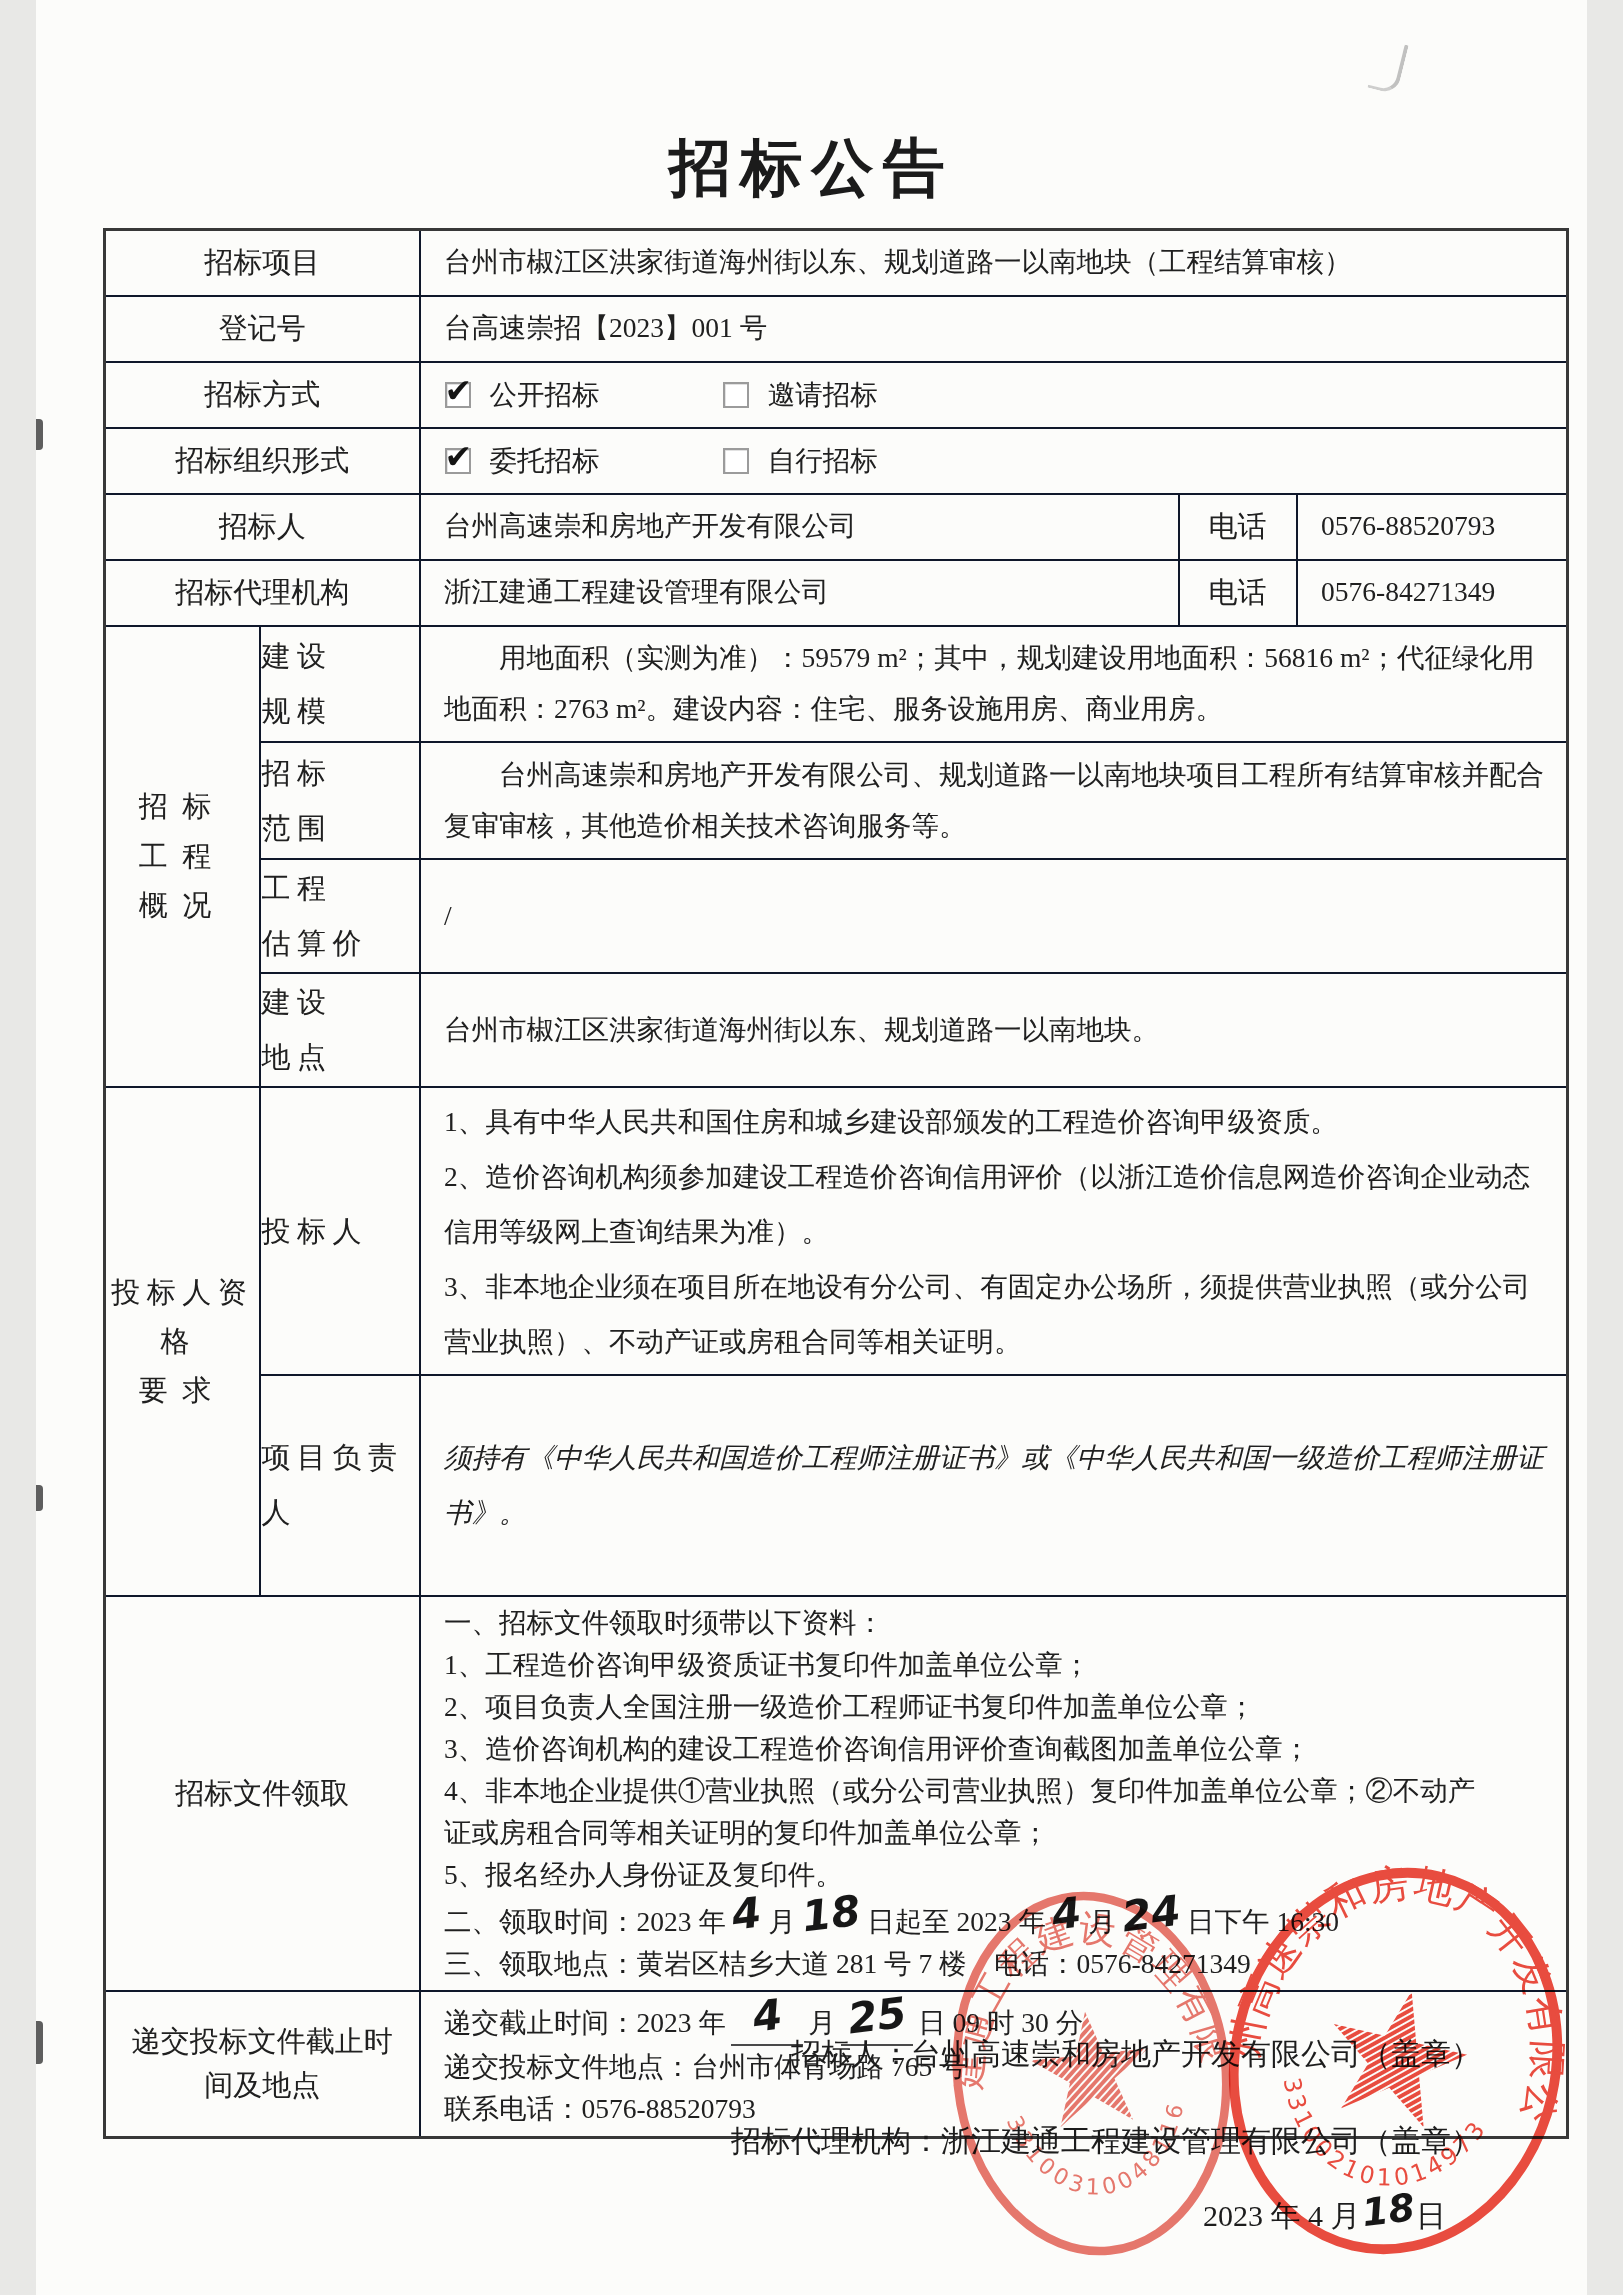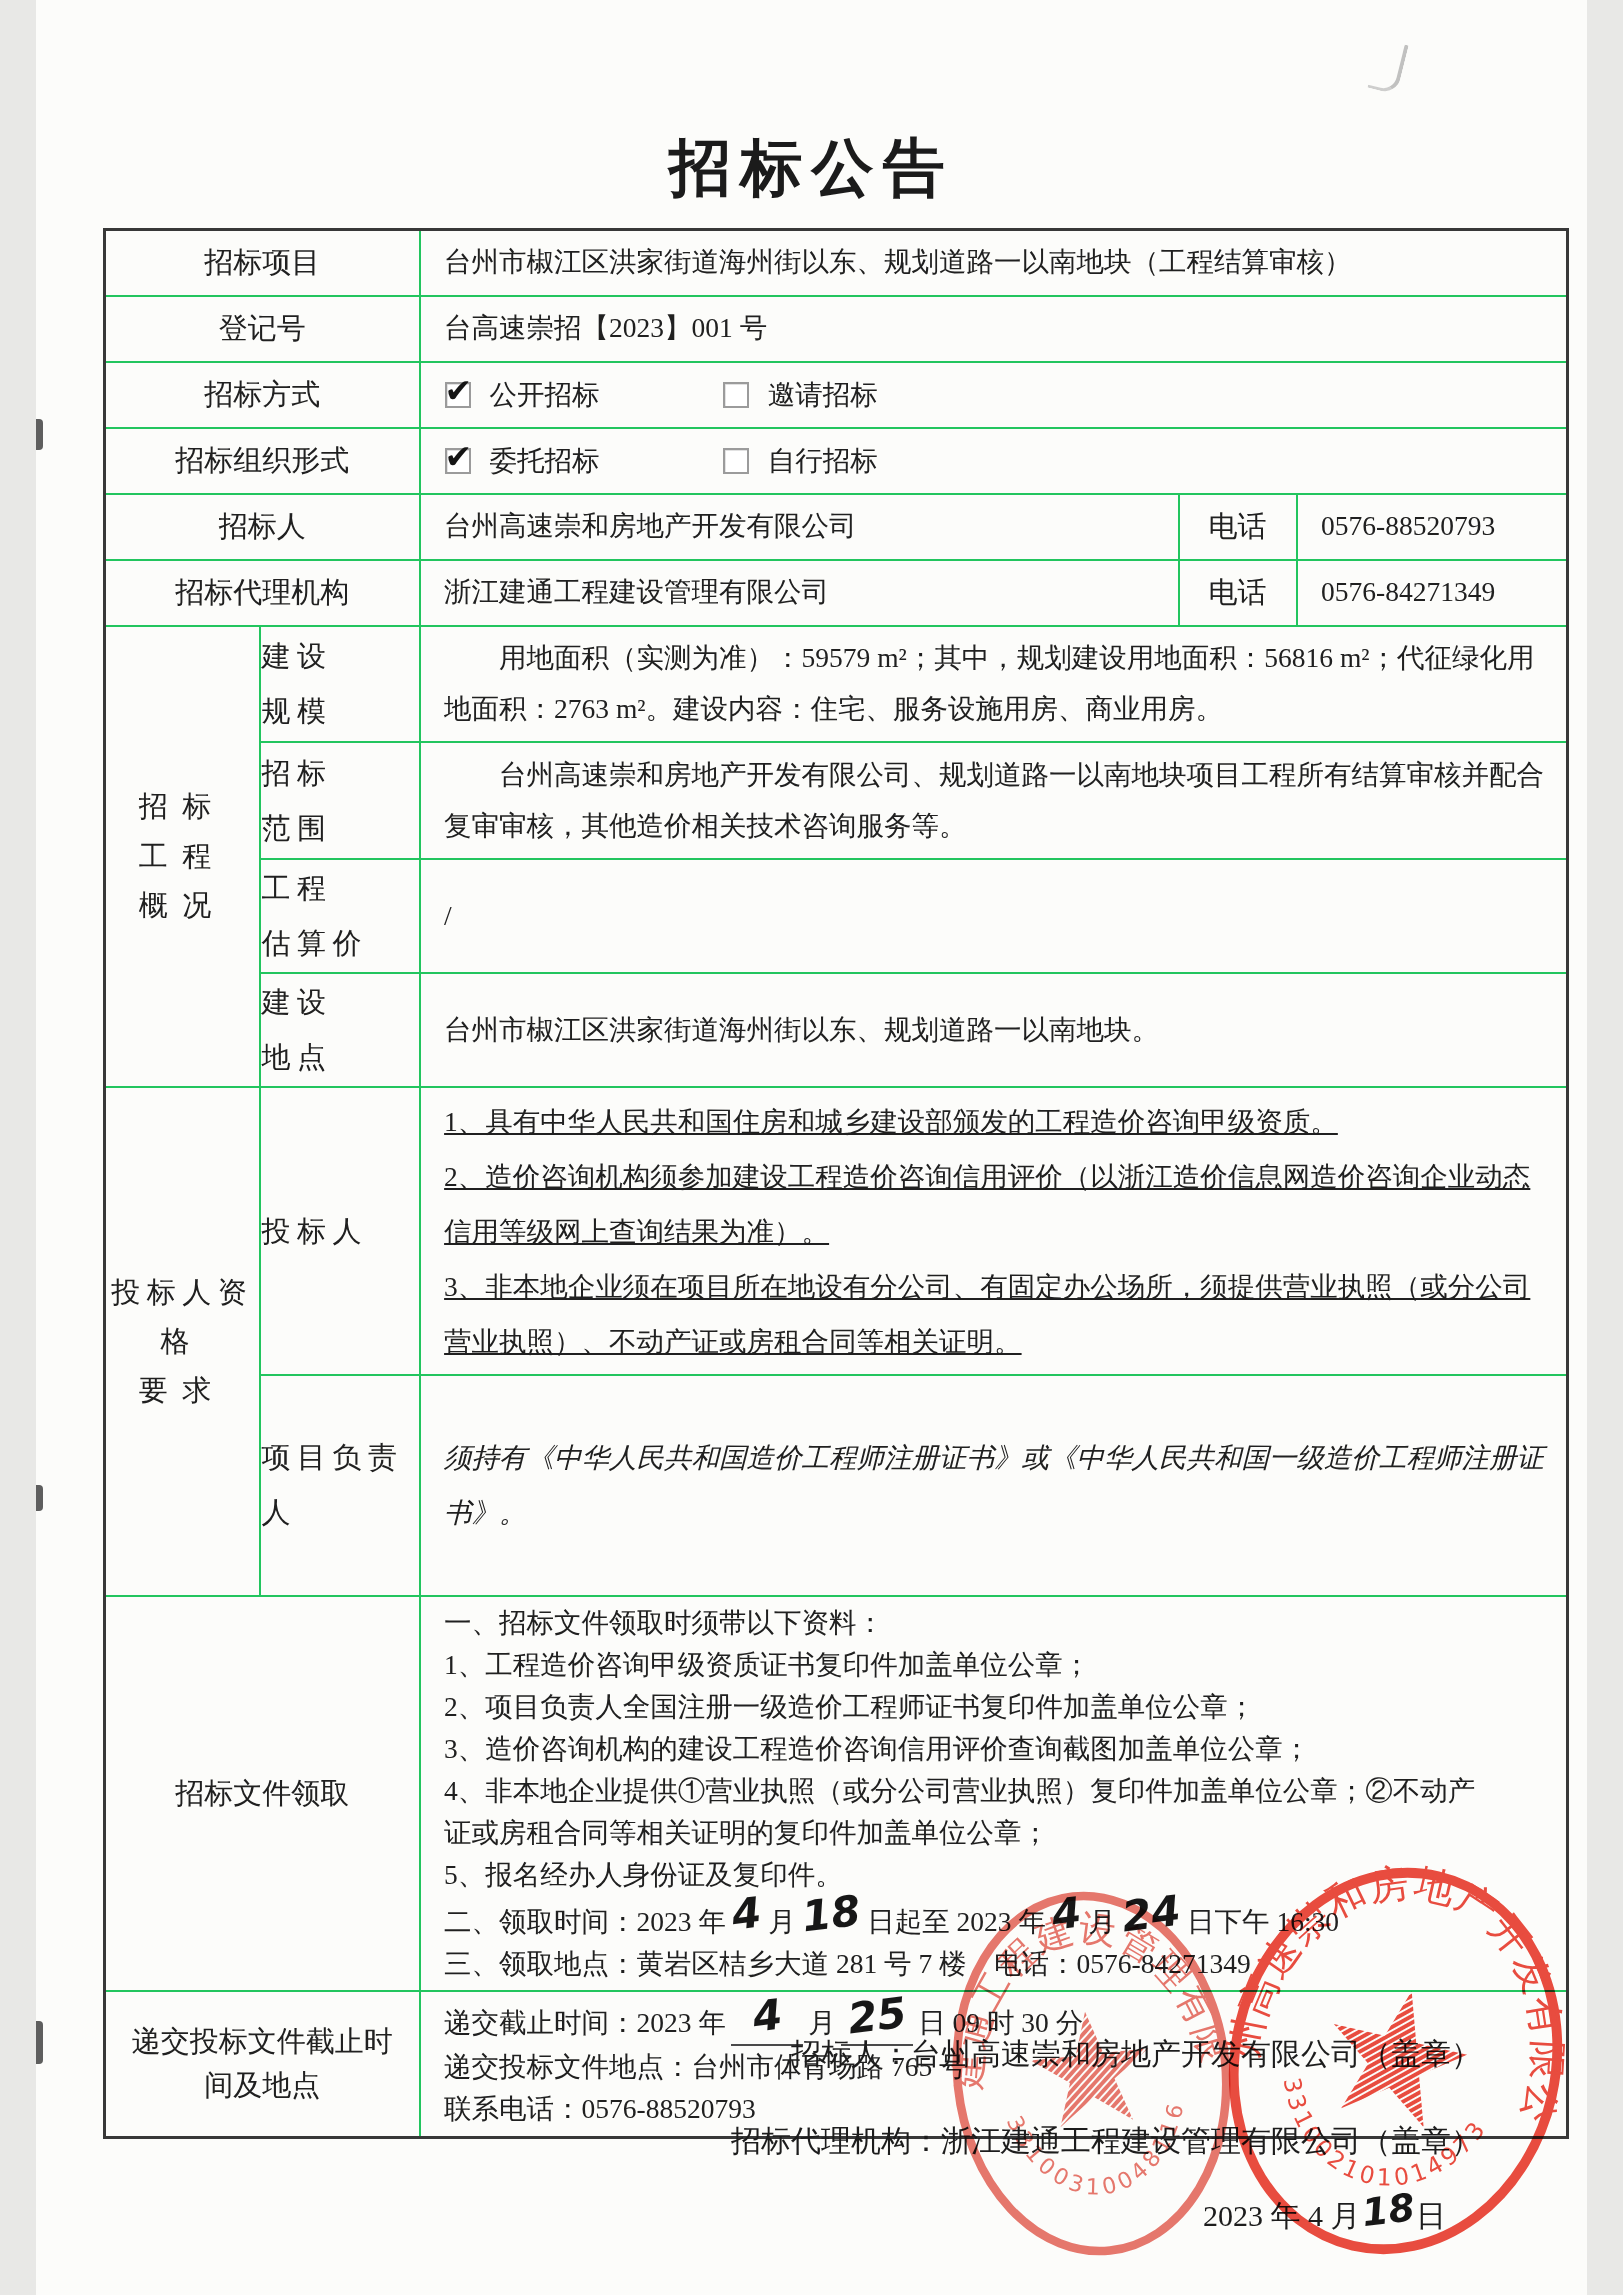--- a/index.html
+++ b/index.html
@@ -10,32 +10,32 @@
   }
   .title{
     position:absolute;top:126px;left:0;width:100%;text-align:center;
     font-size:62px;font-weight:700;letter-spacing:9.2px;color:#1b1b1b;
   }
   table.main{
     position:absolute;left:67px;top:228px;width:1463px;
     border-collapse:collapse;table-layout:fixed;
     border:3.9px solid #383838;
   }
-  td{border:2px solid #22c55e;font-size:27.5px;vertical-align:middle;
+  td{border:2px solid #0f172a;font-size:27.5px;vertical-align:middle;
      overflow:hidden;color:#202020;}
   .h101{height:66px}.h146{height:96px}.h169{height:111px}.h135{height:88px}
   .h427{height:279px}.h338{height:221px}.h573{height:375px}.h202{height:132px}
   .lab{text-align:center;font-size:29px;line-height:1.5;}
   .val{padding:3.9px 15.7px 3.9px 23.6px;line-height:1.55;}
   .para{text-indent:2em;line-height:1.85;padding:6.5px 19.6px 6.5px 23.6px;}
   .vlab span{display:block;text-align:center;letter-spacing:14.4px;line-height:1.7;}
   .sub span{display:block;text-align:left;letter-spacing:6.5px;line-height:1.9;}
   .list div{line-height:55px;}
   .lines div{line-height:42px;white-space:nowrap;}
-  .list{padding:5.2px 19.6px 5.2px 23.6px;text-decoration:underline;}
+  .list{padding:5.2px 19.6px 5.2px 23.6px;}
   .lines{padding:5.2px 13px 5.2px 23.6px;}
   .cbrow{display:flex;align-items:center;padding-left:23.6px;}
   .cb{display:inline-block;width:22px;height:22px;border:2px solid #9b9b9b;
       background:#fff;position:relative;flex:0 0 auto;
       box-shadow:inset 0.7px 0.7px 0 #d8d8d8;}
   .cb .tick{position:absolute;left:-2.6px;top:-13px;font-size:33px;color:#141414;
       font-family:"DejaVu Sans",sans-serif;font-weight:700;}
   .cbl{margin:0 0 0 18.3px;font-size:27.5px;}
   .gap{margin-left:124px;}
   .hw{font-family:"DejaVu Sans",sans-serif;font-style:italic;font-weight:600;

